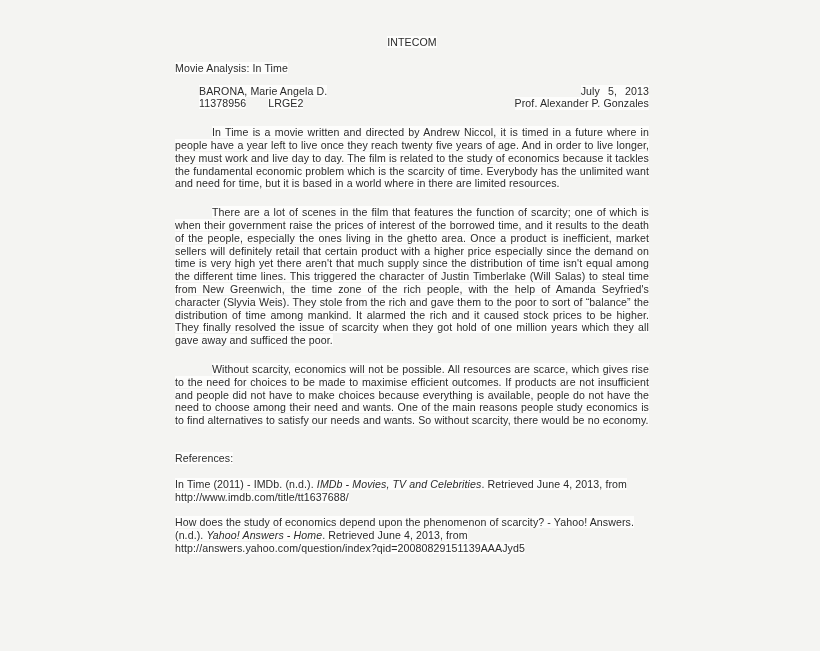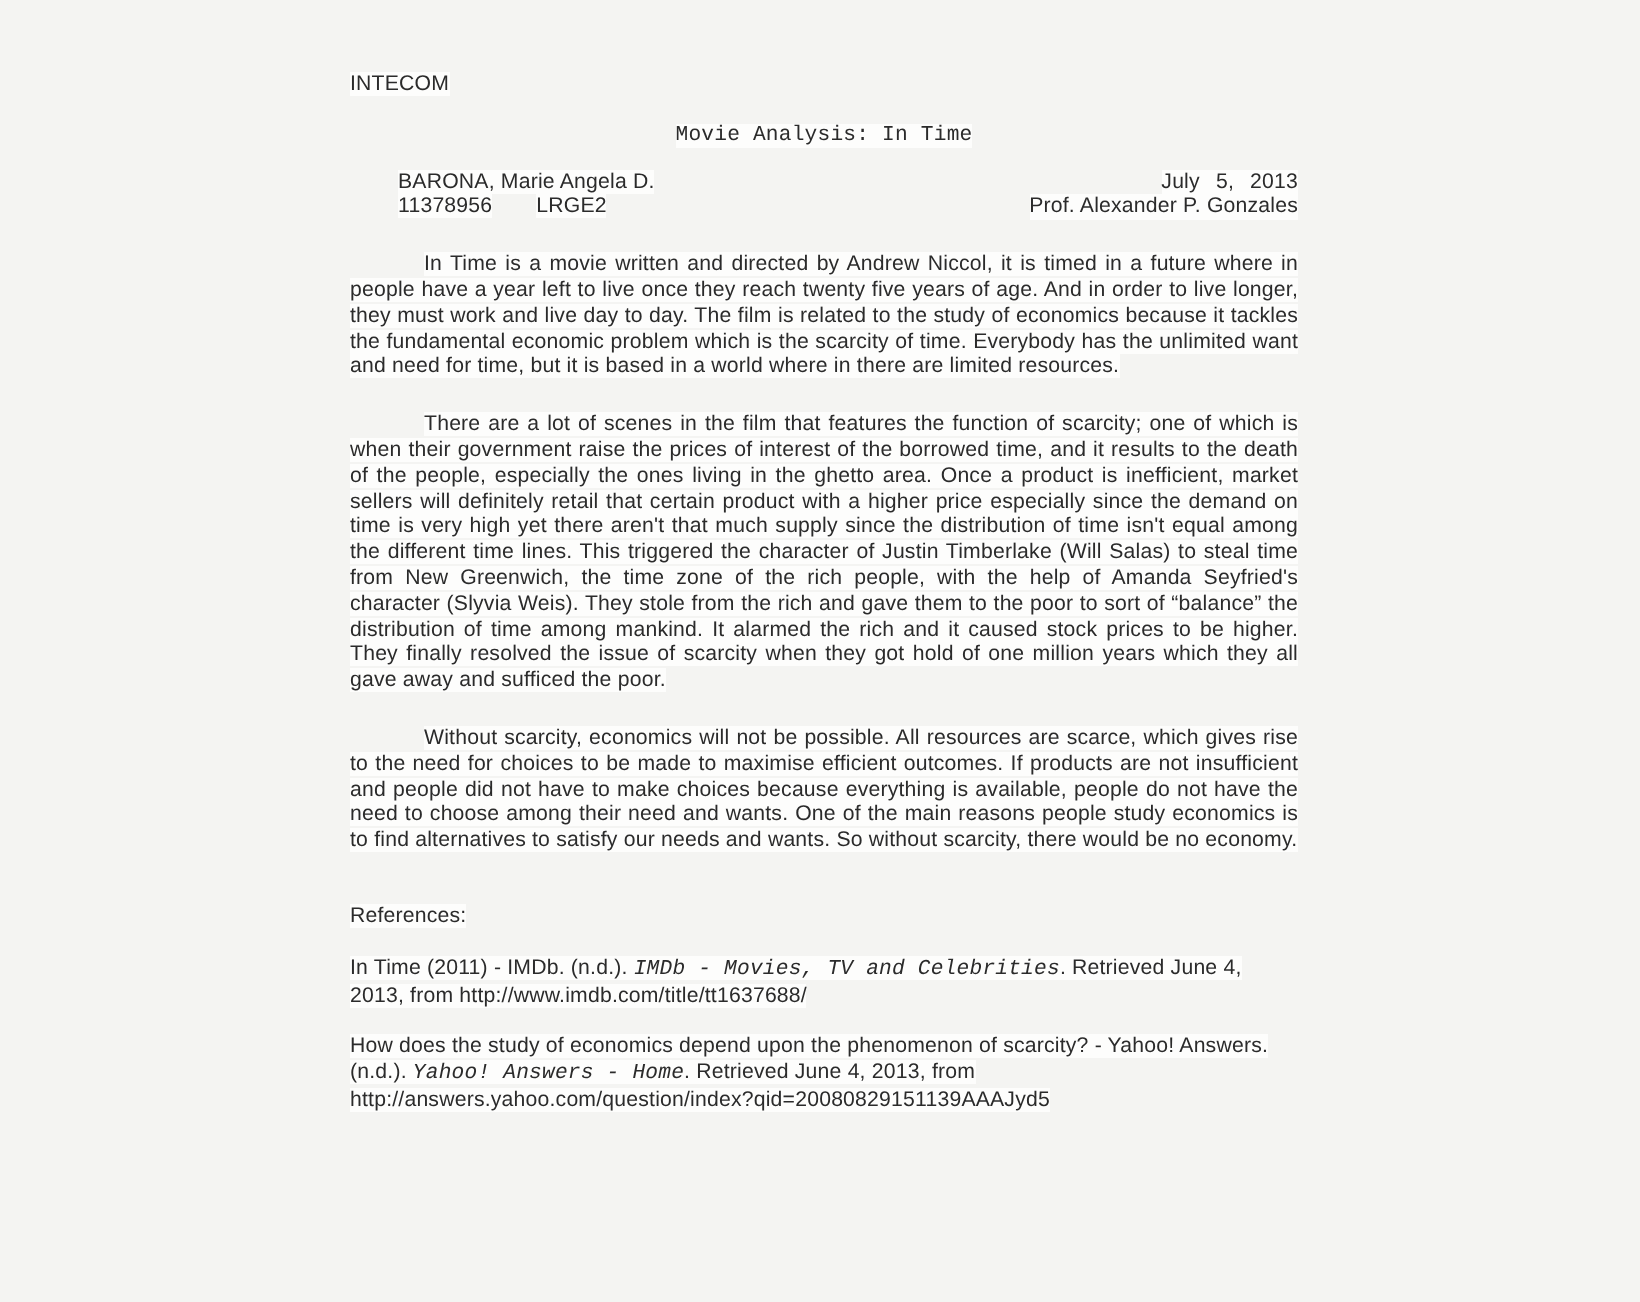--- a/index.html
+++ b/index.html
@@ -23,25 +23,25 @@
     left: 175px;
     top: 0;
     width: 474px;
     font-size: 10.6px;
     line-height: 12.8px;
     color: #2b2b2b;
     letter-spacing: 0.1px;
   }
   .org-title {
     margin-top: 36px;
+    text-align: center;
   }
   .doc-title {
     margin-top: 13px;
-    text-align: center;
-    font-family: Liberation Mono, monospace;
+    text-align: left;
   }
   .header-row {
     display: flex;
     justify-content: space-between;
     align-items: flex-start;
     padding-left: 24px;
   }
   .header-row.first { margin-top: 10px; }
   .hl {
     background: #fdfdfc;
@@ -53,21 +53,21 @@
     margin: 0 0 16px 0;
     text-align: justify;
     text-indent: 37px;
   }
   .references { margin-top: 25px; }
   .references-heading { margin-bottom: 13px; }
   .reference-entry {
     margin: 0 0 13px 0;
     text-align: left;
   }
-  .reference-entry .it { font-style: italic; font-family: Liberation Mono, monospace; }
+  .reference-entry .it { font-style: italic; }
 </style>
 </head>
 <body>
 
 <div class="page">
   <div class="doc">
 
     <div class="org-title"><span class="hl">INTECOM</span></div>
 
     <div class="doc-title"><span class="hl">Movie Analysis: In Time</span></div>

